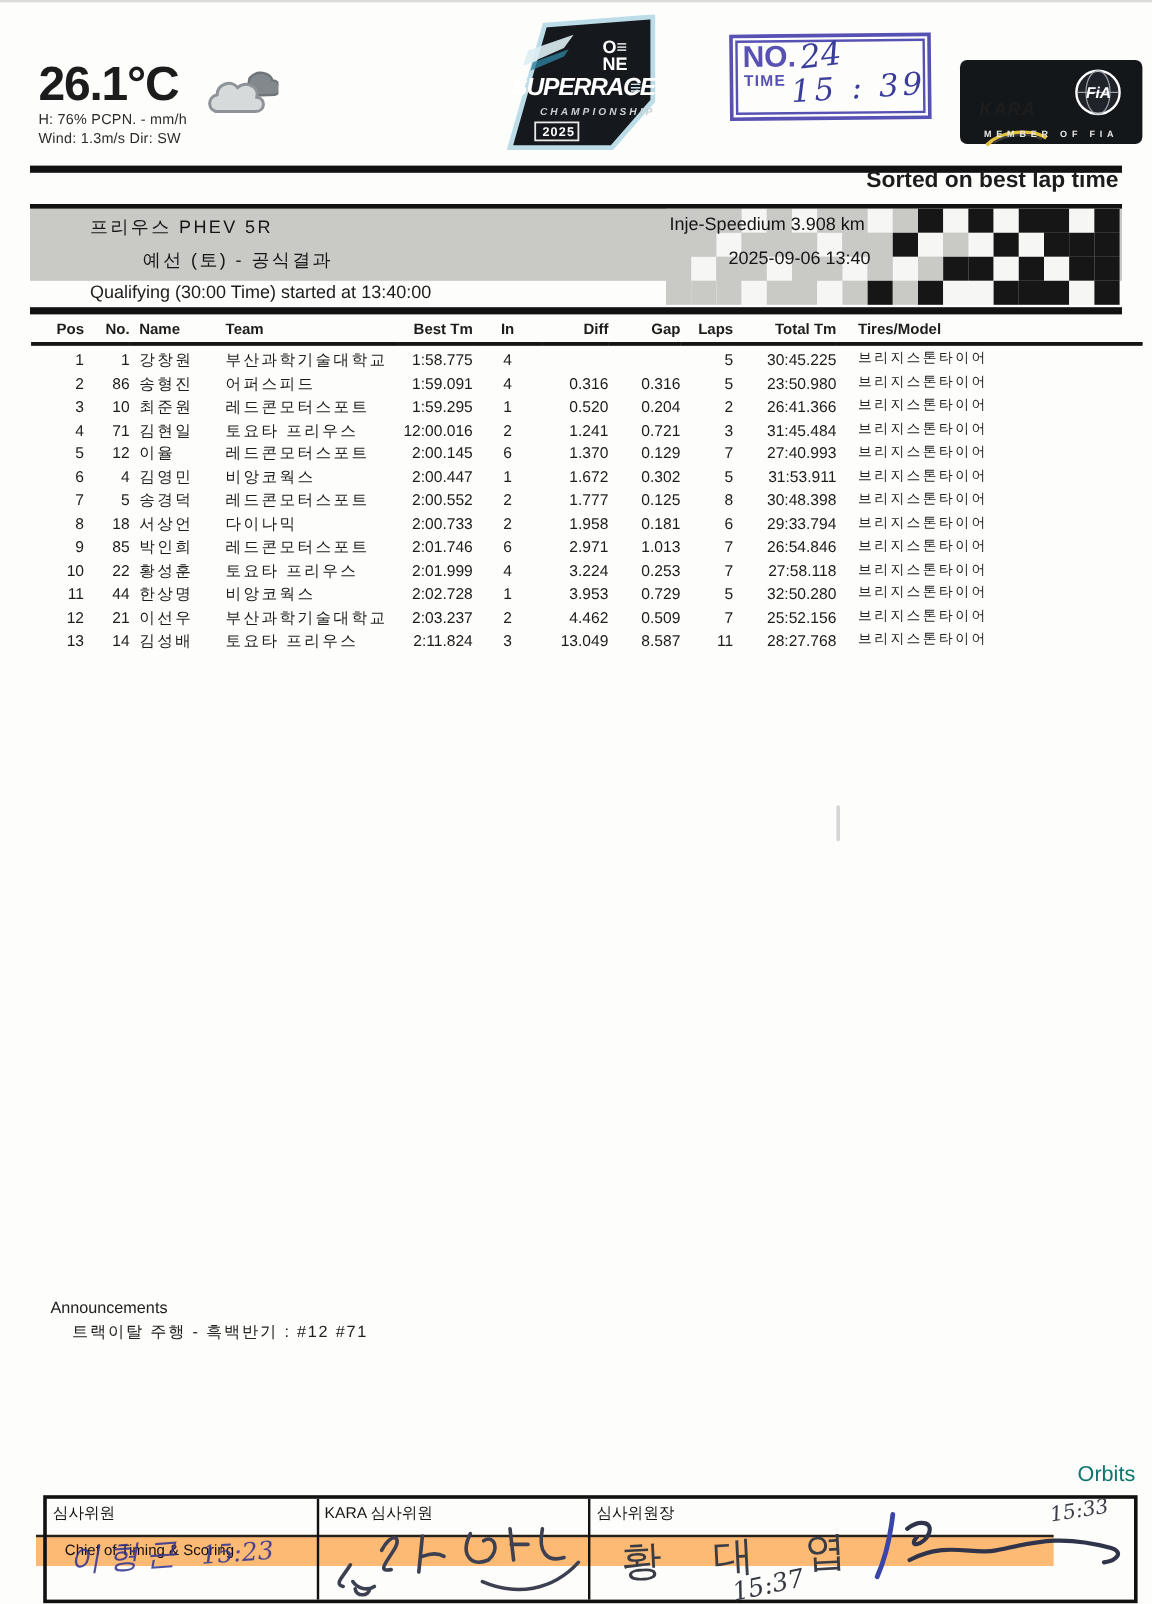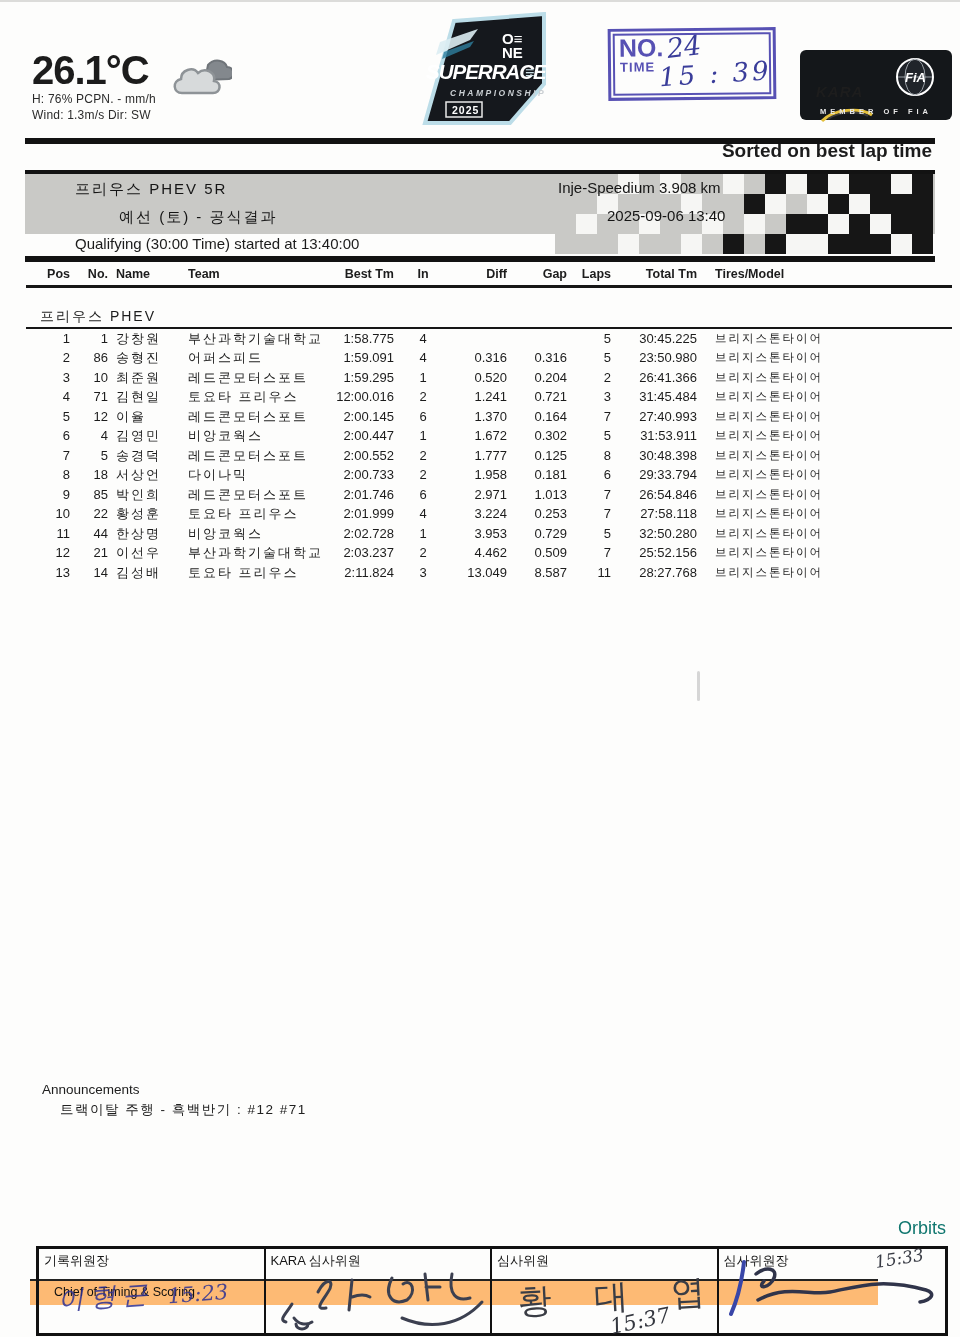--- a/index.html
+++ b/index.html
@@ -255,23 +255,20 @@
           <th class="c-best">Best Tm</th>
           <th class="c-in">In</th>
           <th class="c-diff">Diff</th>
           <th class="c-gap">Gap</th>
           <th class="c-laps">Laps</th>
           <th class="c-total">Total Tm</th>
           <th class="c-tires">Tires/Model</th>
         </tr>
       </thead>
     <tbody id="results-body">
-        <tr class="classrow">
-          <td colspan="11">프리우스 PHEV</td>
-        </tr>
         <tr>
           <td class="c-pos">1</td>
           <td class="c-no">1</td>
           <td class="c-name">강창원</td>
           <td class="c-team">부산과학기술대학교</td>
           <td class="c-best">1:58.775</td>
           <td class="c-in">4</td>
           <td class="c-diff"></td>
           <td class="c-gap"></td>
           <td class="c-laps">5</td>
@@ -318,21 +315,21 @@
           <td class="c-tires">브리지스톤타이어</td>
         </tr>
         <tr>
           <td class="c-pos">5</td>
           <td class="c-no">12</td>
           <td class="c-name">이율</td>
           <td class="c-team">레드콘모터스포트</td>
           <td class="c-best">2:00.145</td>
           <td class="c-in">6</td>
           <td class="c-diff">1.370</td>
-          <td class="c-gap">0.164</td>
+          <td class="c-gap">0.129</td>
           <td class="c-laps">7</td>
           <td class="c-total">27:40.993</td>
           <td class="c-tires">브리지스톤타이어</td>
         </tr>
         <tr>
           <td class="c-pos">6</td>
           <td class="c-no">4</td>
           <td class="c-name">김영민</td>
           <td class="c-team">비앙코웍스</td>
           <td class="c-best">2:00.447</td>
@@ -444,27 +441,24 @@
     <div class="ann-line">트랙이탈 주행 - 흑백반기 : #12 #71</div>
   </div>
 
   <div class="footbar">
     <span>Chief of Timing &amp; Scoring</span>
   </div>
   <div class="orbits">Orbits</div>
 
   <div class="signtable">
     <div class="signcell">
-      <span class="lbl">기록위원장</span>
+      <span class="lbl">심사위원</span>
     </div>
     <div class="signcell">
       <span class="lbl">KARA 심사위원</span>
-    </div>
-    <div class="signcell">
-      <span class="lbl">심사위원</span>
     </div>
     <div class="signcell">
       <span class="lbl">심사위원장</span>
     </div>
   </div>
 
   <svg class="sigs" viewBox="0 0 960 97">
     <g transform="rotate(-4 70 64)">
       <text x="58" y="68" font-size="26" fill="#2e3193" opacity=".85" letter-spacing="6" font-family="DejaVu Serif" font-style="italic">이형근</text>
       <text x="168" y="70" font-size="21" fill="#2e3193" opacity=".85" font-family="DejaVu Serif" font-style="italic">15:23</text>

